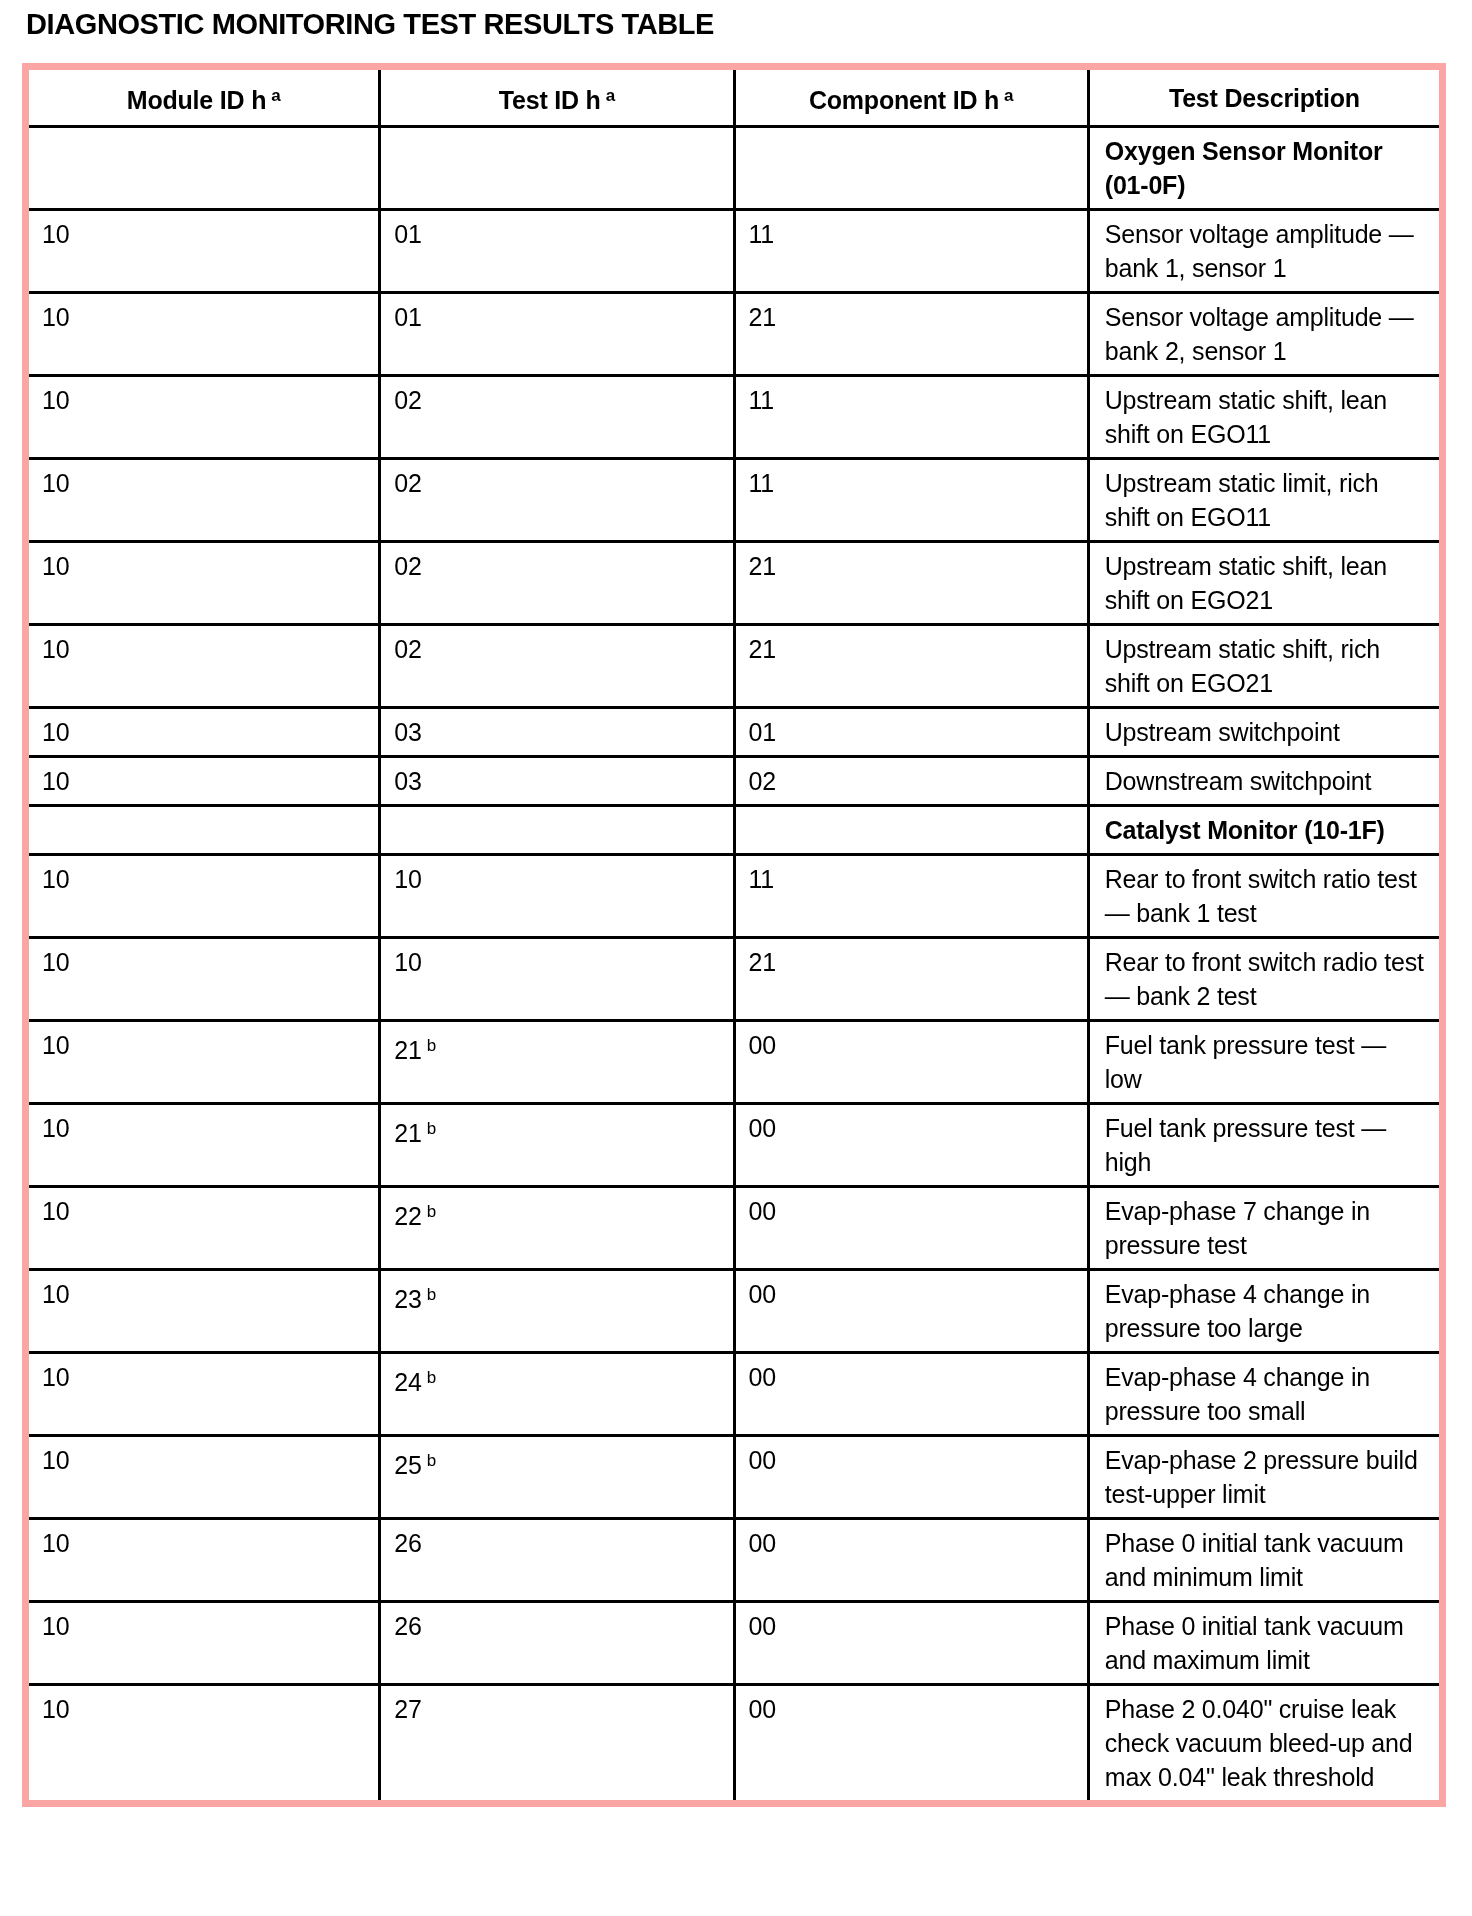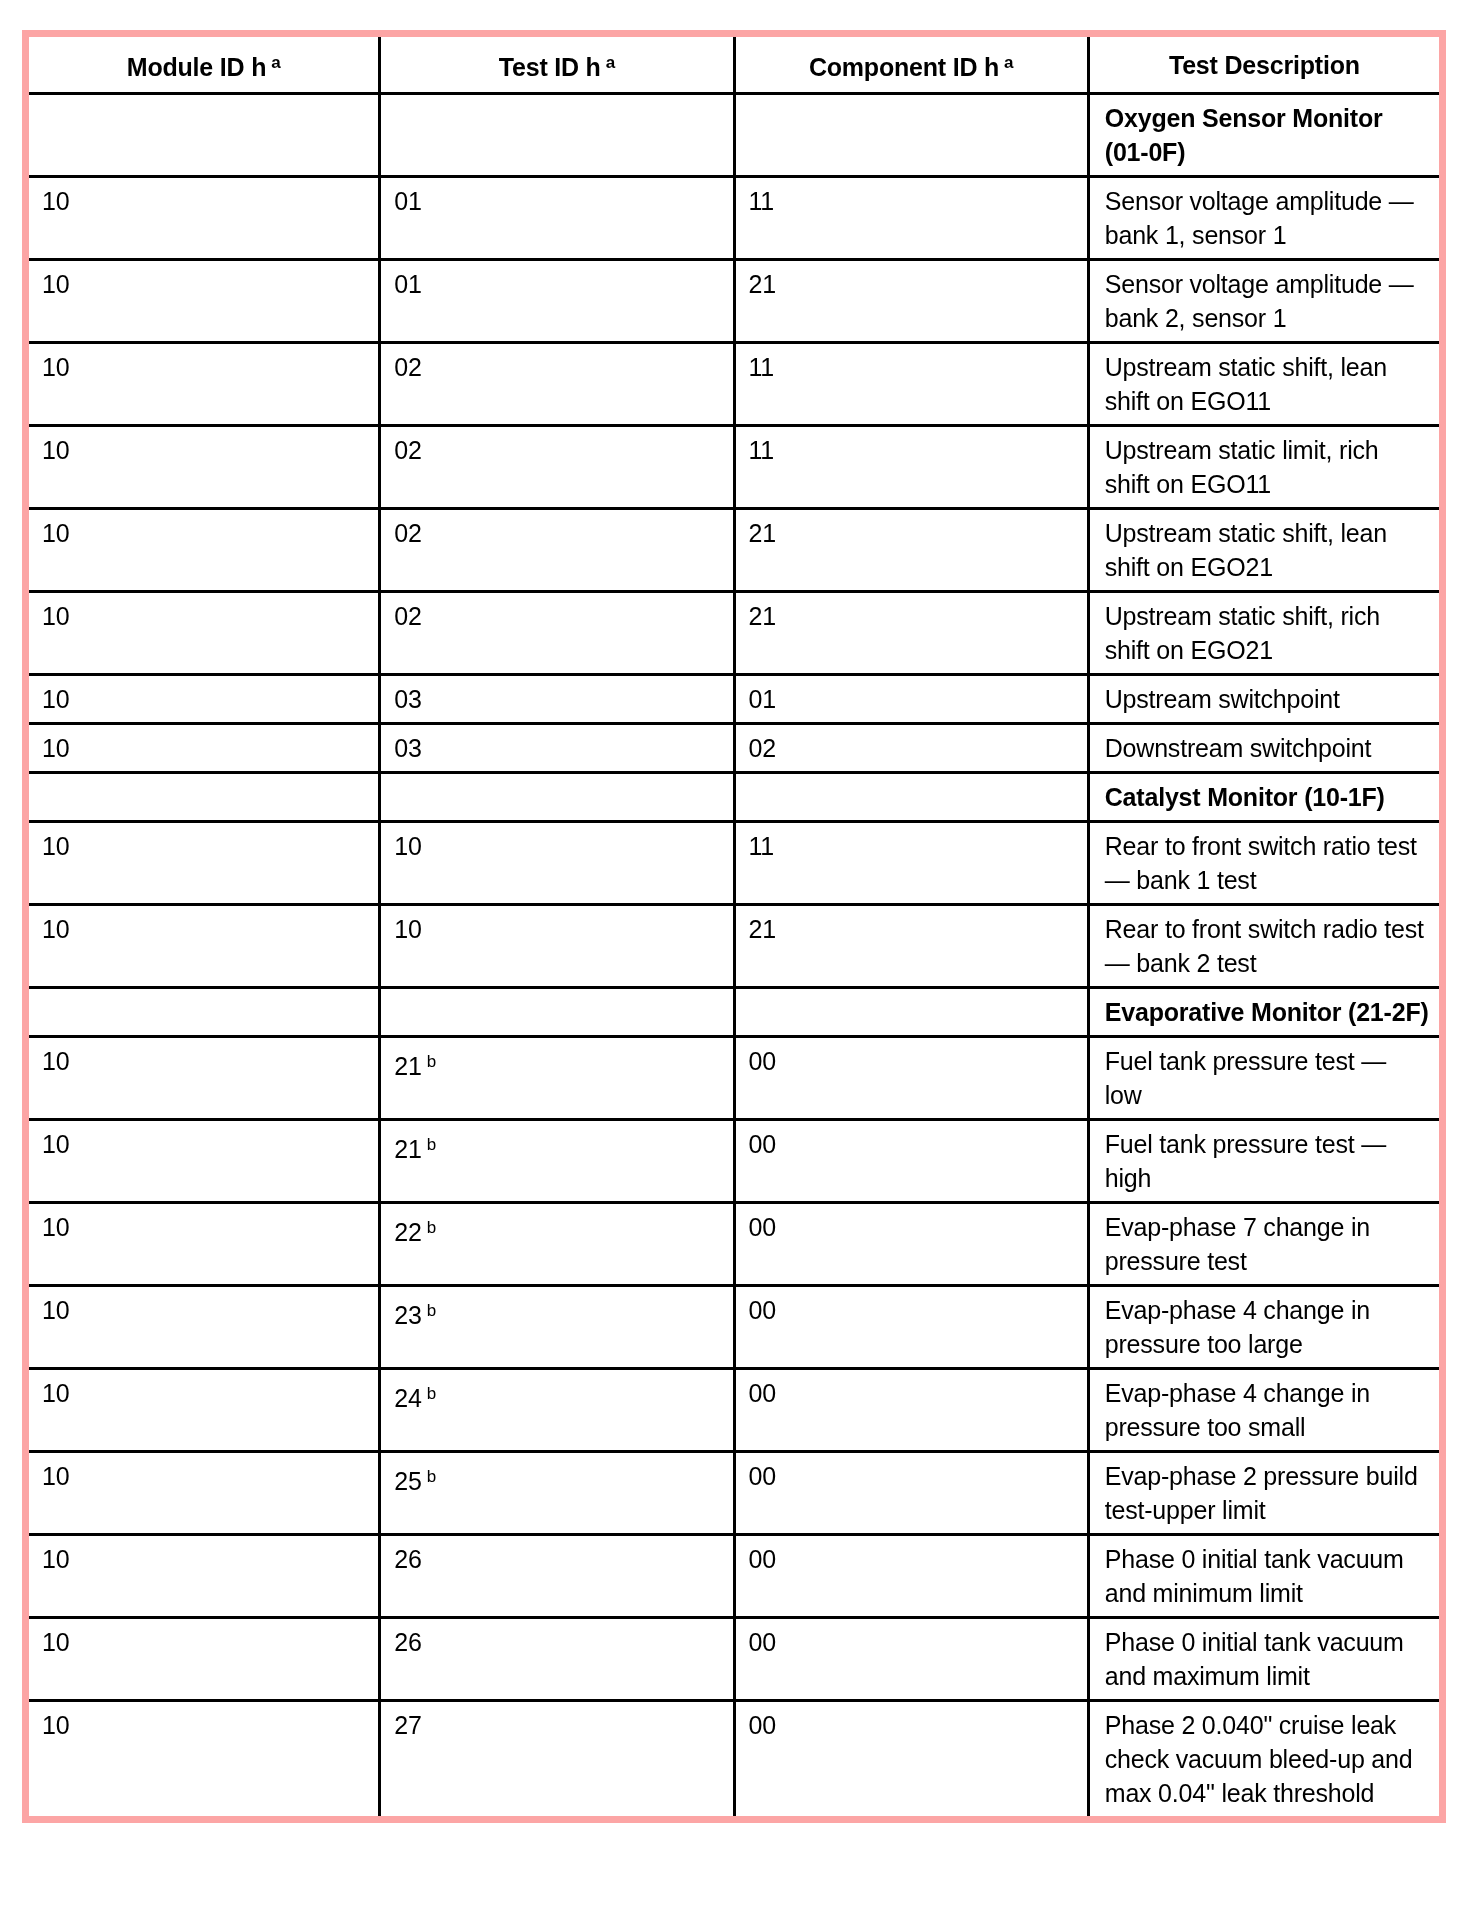--- a/index.html
+++ b/index.html
@@ -63,20 +63,21 @@
     font-weight: inherit;
     margin-left: 5px;
     position: relative;
     top: 1px;
   }
 </style>
 </head>
 <body>
 
 <div class="page">
+  <h1 class="doc-title">DIAGNOSTIC MONITORING TEST RESULTS TABLE</h1>
 
   <table class="results-table">
     <thead>
       <tr id="header-row">
           <th><span>Module ID h</span><sup class="supnote">a</sup></th>
           <th><span>Test ID h</span><sup class="supnote">a</sup></th>
           <th><span>Component ID h</span><sup class="supnote">a</sup></th>
           <th><span>Test Description</span></th>
         </tr>
     </thead>
@@ -147,26 +148,20 @@
           <td>11</td>
           <td class="desc-cell">Rear to front switch ratio test — bank 1 test</td>
         </tr>
         <tr>
           <td>10</td>
           <td><span>10</span></td>
           <td>21</td>
           <td class="desc-cell">Rear to front switch radio test — bank 2 test</td>
         </tr>
         <tr>
-          <td></td>
-          <td><span></span></td>
-          <td></td>
-          <td class="desc-cell section-title">Evaporative Monitor (21-2F)</td>
-        </tr>
-        <tr>
           <td>10</td>
           <td><span>21</span><sup class="supnote">b</sup></td>
           <td>00</td>
           <td class="desc-cell">Fuel tank pressure test — low</td>
         </tr>
         <tr>
           <td>10</td>
           <td><span>21</span><sup class="supnote">b</sup></td>
           <td>00</td>
           <td class="desc-cell">Fuel tank pressure test — high</td>

